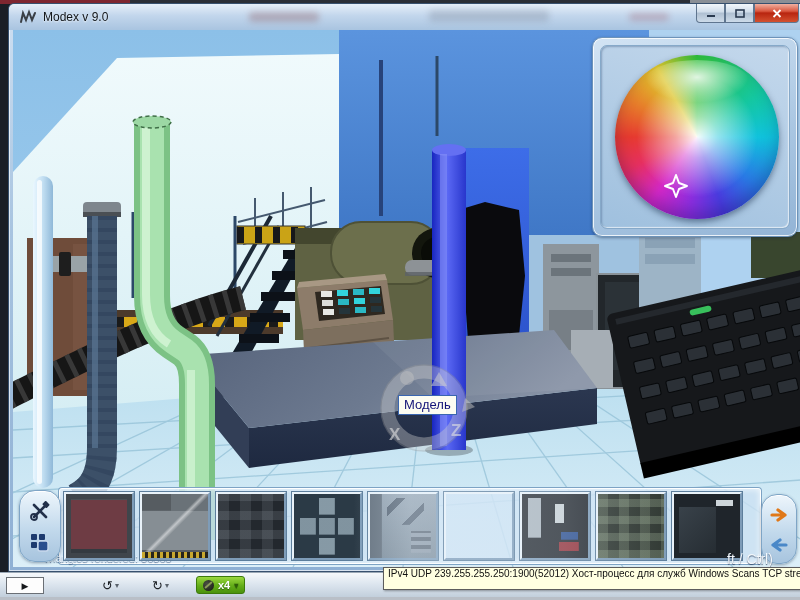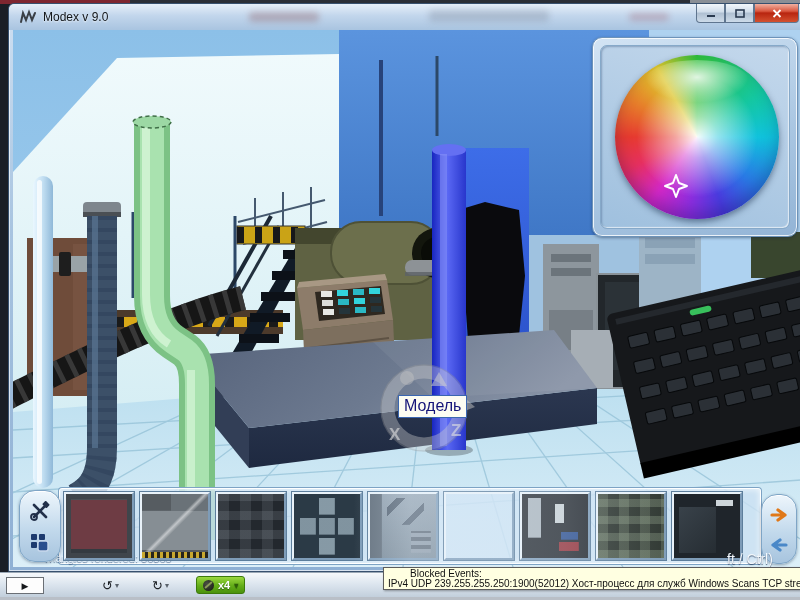--- a/index.html
+++ b/index.html
@@ -31,21 +31,21 @@
   .win-btn.close { width:45px; border-radius:0 0 4px 0;
              background:linear-gradient(180deg,#f0b0a0 0%,#d9573f 40%,#b8250f 50%,#d4502f 100%); }
 
   
   .viewport { position:absolute; left:4px; top:26px; width:788px; height:537px; background:#9ccaec; overflow:hidden;
               box-shadow:inset 0 0 0 1px #47637f; }
   .scene { position:absolute; left:0; top:0; }
 
   
   .gizmo-tip { position:absolute; left:385px; top:365px; z-index:5; background:#fcfcf2; border:1px solid #3a66b0;
-               font-size:16px; color:#141478; padding:1px 5px 2px; white-space:nowrap; }
+               font-size:13px; color:#141478; padding:1px 5px 2px; white-space:nowrap; }
 
   
   .stats-text { position:absolute; left:30px; top:522px; z-index:1; font-size:11px; color:#e8f2fa;
                 text-shadow:0 1px 1px rgba(40,70,110,.7); white-space:nowrap; }
   .hint-text { position:absolute; left:714px; top:521px; z-index:4; font-size:14px; color:#f4f8fc;
                text-shadow:0 1px 1px rgba(40,60,90,.8); white-space:nowrap; }
 
   
   .picker { position:absolute; left:579px; top:7px; width:206px; height:200px; z-index:4;
             border-radius:10px; background:linear-gradient(160deg,#d3e4f4 0%,#a9c6e2 60%,#93b4d6 100%);
@@ -521,15 +521,14 @@
   </div>
   <div class="zoom-badge">
     <span class="zoom-ico"></span>
     <span>x4</span>
     <span class="zoom-caret">▾</span>
   </div>
 </div>
 <div class="bottom-strip"></div>
 
 <div class="notif">
-  <div class="line1">Blocked Events:</div>
   <div class="line2">IPv4 UDP 239.255.255.250:1900(52012) Хост-процесс для служб Windows Scans TCP streams Outgoing (6)</div>
 </div>
 
 </body></html>

